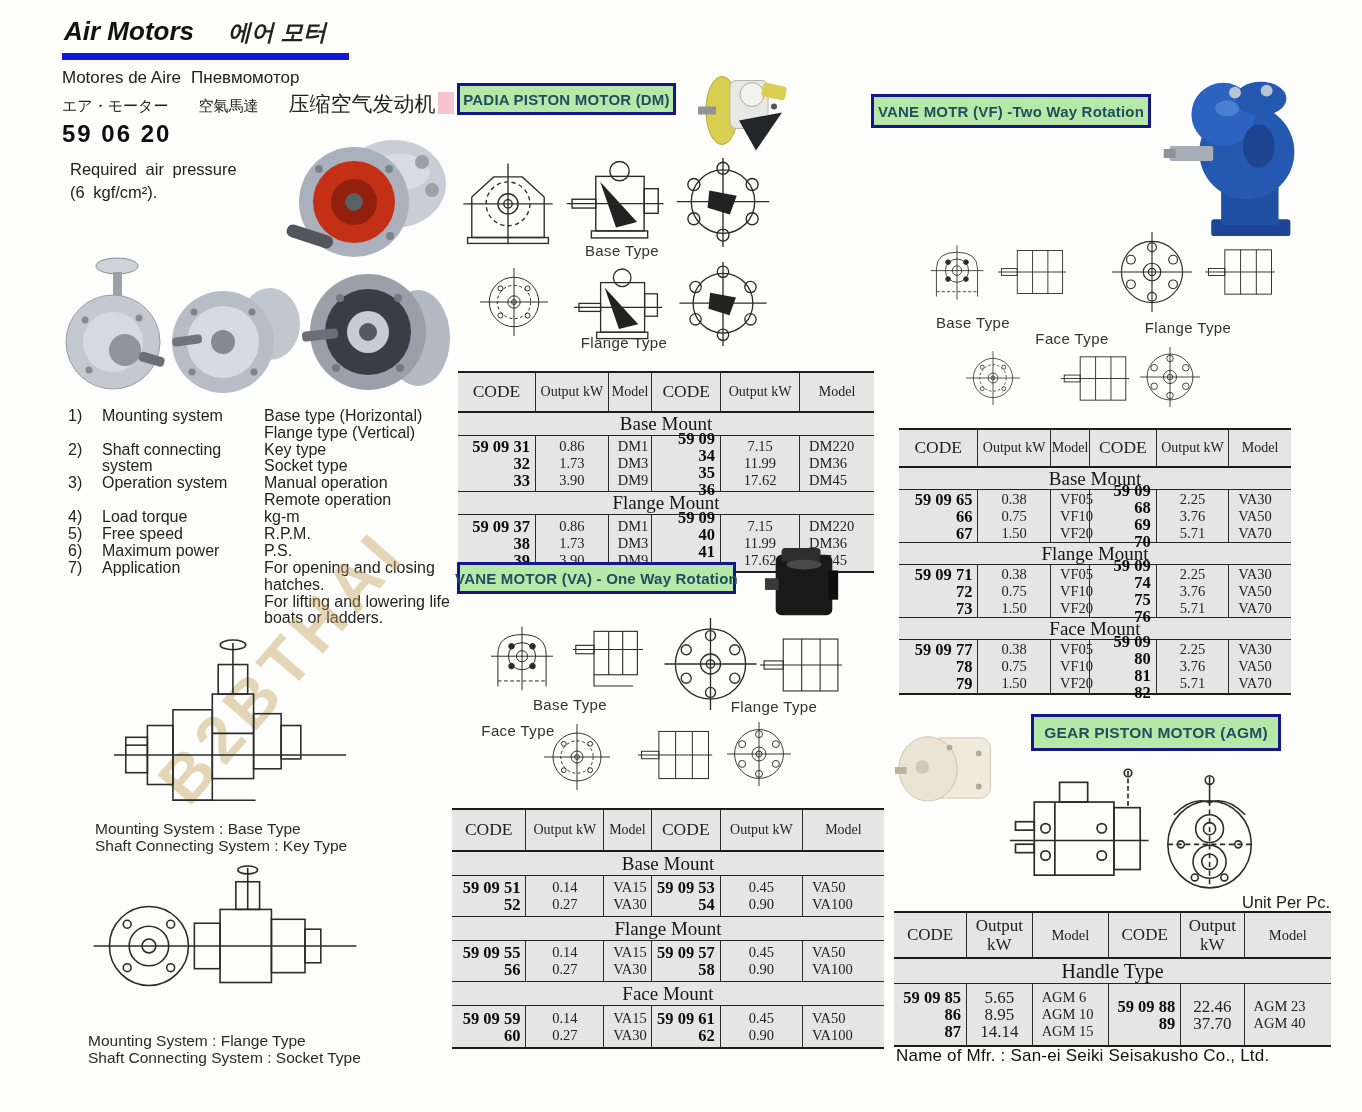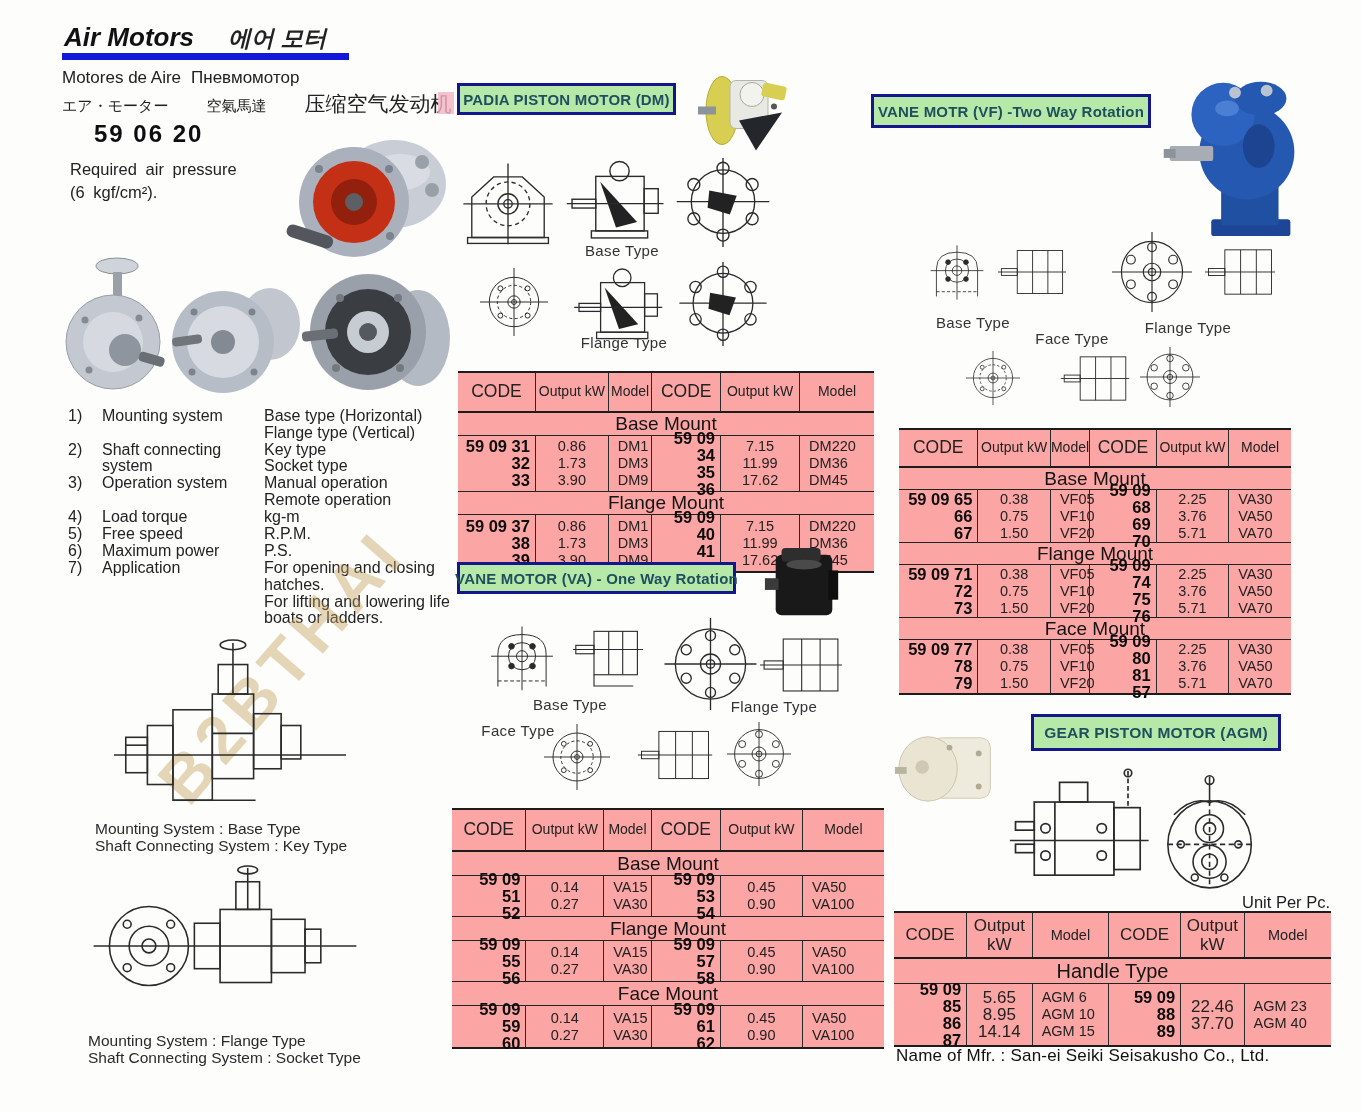--- a/index.html
+++ b/index.html
@@ -24,21 +24,21 @@
   .spec-num { text-align: left; }
   
   .sec-header {
     background: var(--header-bg, #b6e9a8);
     border: 3px solid var(--header-border, #15158c);
     display:flex; align-items:center; justify-content:center;
     font-weight: bold; font-size: 15px; color: var(--header-text, #1f4f5f);
     letter-spacing: 0.2px; white-space: nowrap;
   }
   
-  .cat-table { position:absolute; border-top: 2.5px solid #1c1c1c; border-bottom: 2.5px solid #1c1c1c; background:#fca5a5; }
+  .cat-table { position:absolute; border-top: 2.5px solid #1c1c1c; border-bottom: 2.5px solid #1c1c1c; background:#e5e5e5;font-family:Liberation Serif, serif; }
   .t-row { display: flex; width: 100%; }
   .t-hrow { border-bottom: 2.3px solid #1c1c1c; }
   .t-hcell { display:flex; align-items:center; justify-content:center; text-align:center; font-size:14px; color:#222; white-space:nowrap; line-height:1.12; padding:0 2px; }
   .t-hcell.hcode { font-size: 17.5px; }
   .t-hcell + .t-hcell, .t-dcell + .t-dcell { border-left: 1.3px solid #2a2a2a; }
   .t-group { text-align:center; font-size: 19px; color:#141414; border-bottom: 1.5px solid #222; display:flex; align-items:center; justify-content:center; }
   .t-drow { border-bottom: 1.5px solid #222; }
   .t-drow:last-child { border-bottom: none; }
   .t-dcell { display:flex; flex-direction:column; justify-content:center; line-height: 17px; padding: 2px 5px; }
   .t-dcell.codes { font-weight: bold; font-size: 16.5px; text-align: right; color:#0c0c0c; }
@@ -189,37 +189,37 @@
         <circle cx="24" cy="80" r="4"></circle>
           <circle cx="90" cy="80" r="4"></circle>
           <circle cx="40" cy="118" r="4"></circle>
           <circle cx="74" cy="118" r="4"></circle>
         <line x1="57" y1="30" x2="57" y2="130" stroke-dasharray="6 4"></line>
           <line x1="9" y1="80" x2="105" y2="80" stroke-dasharray="6 4"></line>
       </g>
     </defs>
   </svg>
 
-  <div class="abs" style="left:64px; top:22px; display:flex; gap:34px; align-items:baseline;">
+  <div class="abs" style="left:64px; top:16px; display:flex; gap:34px; align-items:baseline;">
     <span class="title-en">Air Motors</span>
     <span class="title-ko">에어 모터</span>
   </div>
   <div class="abs title-bar" style="left:62px; top:53px; width:287px; height:7px;"></div>
 
   <div class="abs lang-line" style="left:62px; top:68px; display:flex; gap:10px;">
     <span>Motores de Aire</span>
     <span>Пневмомотор</span>
   </div>
-  <div class="abs lang-line" style="left:62px; top:90px; display:flex; gap:38px; align-items:baseline;">
+  <div class="abs lang-line" style="left:62px; top:90px; display:flex; gap:30px; align-items:baseline;">
     <span style="font-size:15px">エア・モーター</span>
     <span style="font-size:15px">空氣馬達</span>
     <span class="cjk-big">压缩空气发动机</span>
   </div>
 
-  <div class="abs item-code" style="left:62px; top:120px;margin-left:32px;">59 06 20</div>
+  <div class="abs item-code" style="left:62px; top:120px;">59 06 20</div>
 
   <div class="abs pressure" style="left:70px; top:158px; width:270px;">
     <div>Required  air  pressure</div>
     <div>(6 kgf/cm²).</div>
   </div>
 
   <svg class="draw" style="left:272px; top:132px;" width="186" height="136" viewBox="0 0 186 136">
     <ellipse cx="122" cy="52" rx="52" ry="44" fill="#c8cdd6"></ellipse>
     <ellipse cx="128" cy="40" rx="30" ry="18" fill="#d9dde3"></ellipse>
     <circle cx="150" cy="30" r="7" fill="#9aa0a8"></circle>
@@ -751,21 +751,21 @@
           <div>1.50</div>
         </div>
         <div class="t-dcell models c2">
           <div>VF05</div>
           <div>VF10</div>
           <div>VF20</div>
         </div>
         <div class="t-dcell codes c3">
           <div>59 09 80</div>
           <div>81</div>
-          <div>57</div>
+          <div>82</div>
         </div>
         <div class="t-dcell outputs c4">
           <div>2.25</div>
           <div>3.76</div>
           <div>5.71</div>
         </div>
         <div class="t-dcell models c5">
           <div>VA30</div>
           <div>VA50</div>
           <div>VA70</div>

